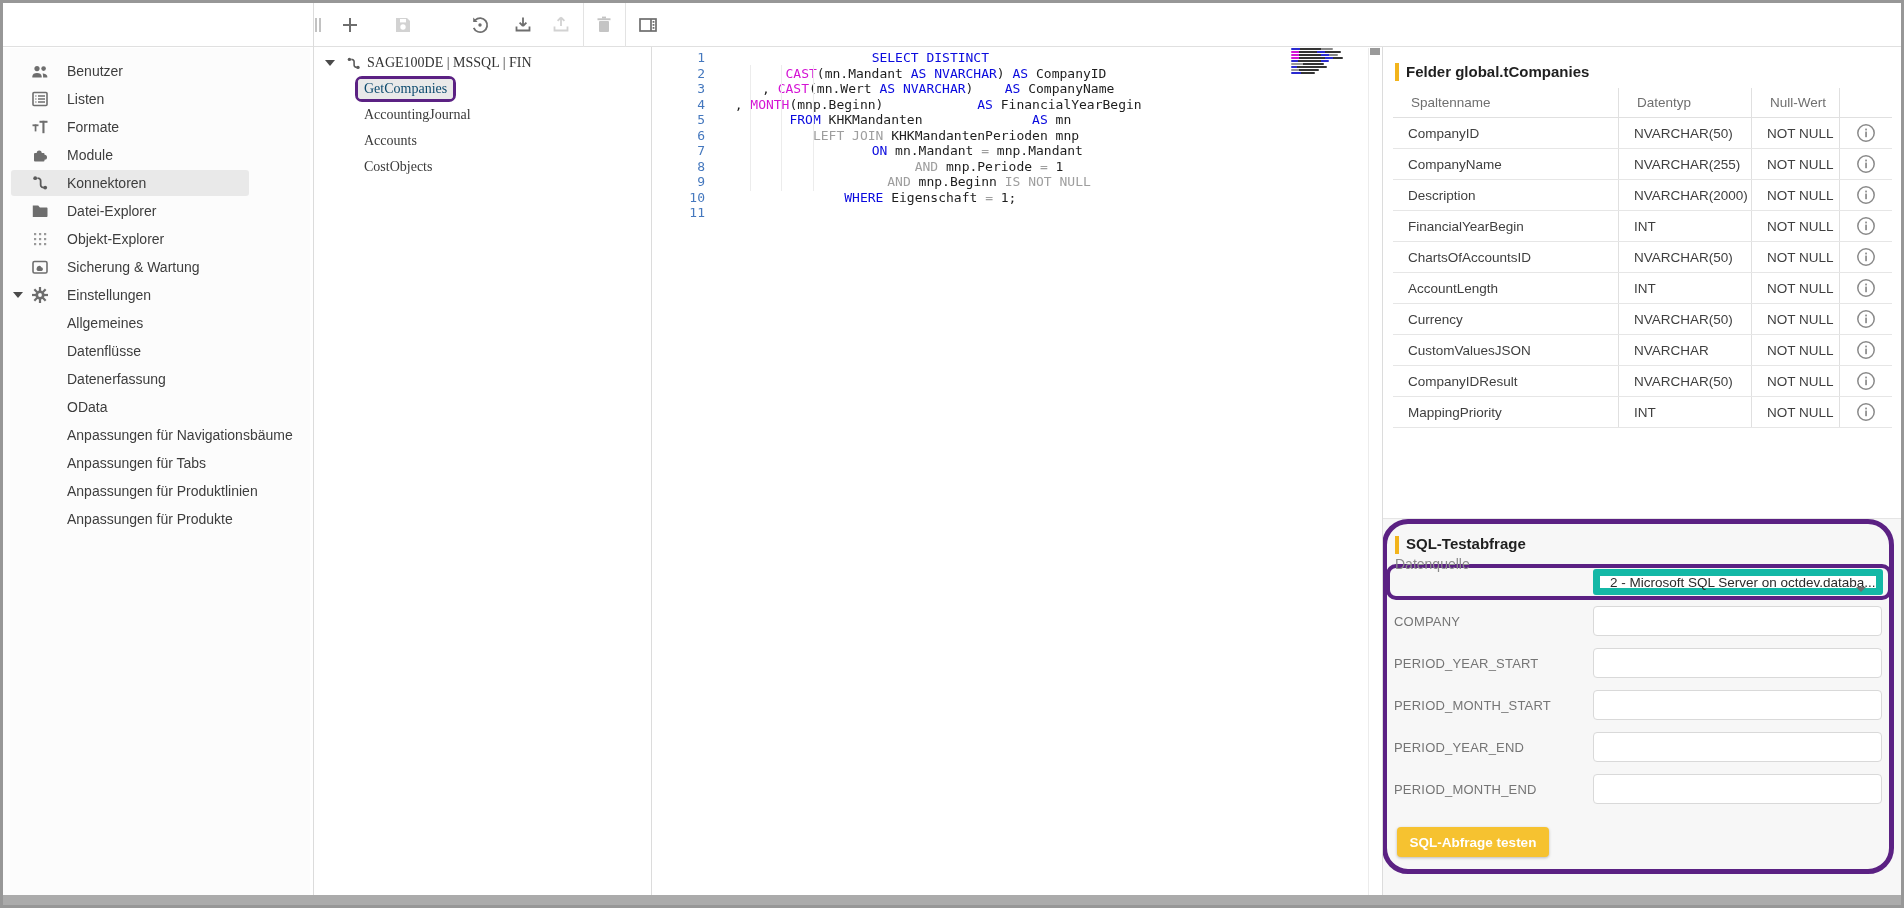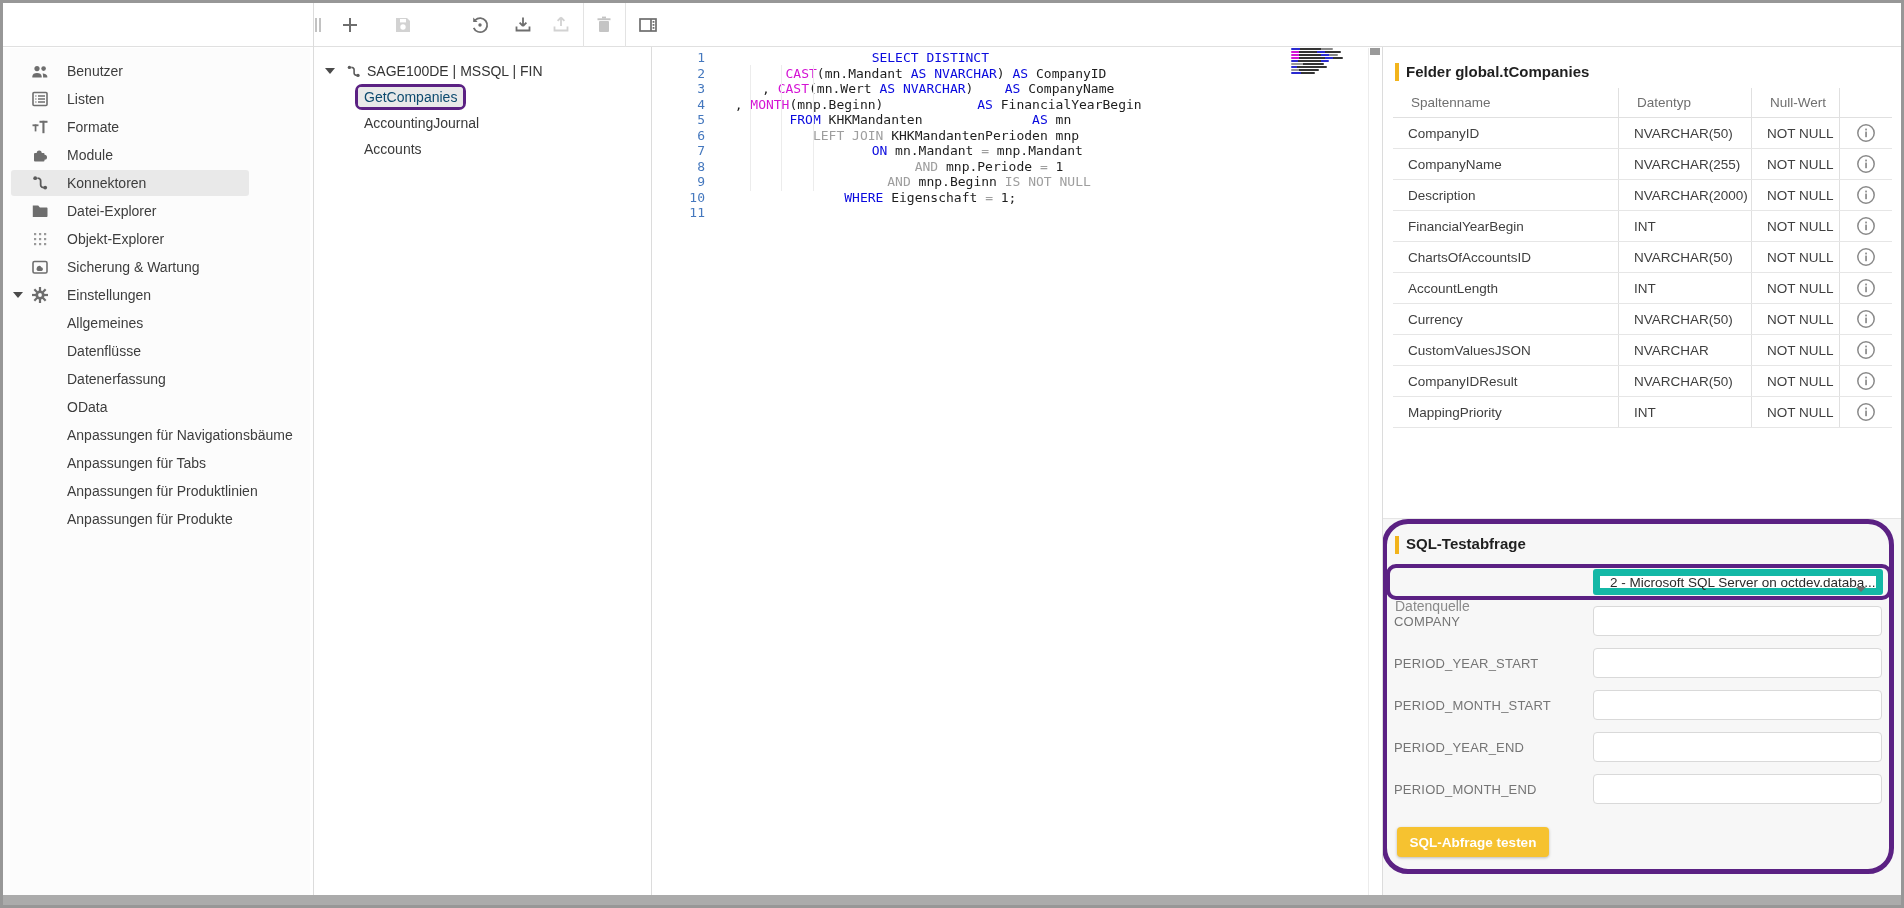--- a/index.html
+++ b/index.html
@@ -26,21 +26,21 @@
   .sb-item .sb-hl { position:absolute; left:8px; width:238px; top:1px; bottom:1px; border-radius:3px; }
   .sb-item.selected .sb-hl { background:#e9e9e9; }
   .sb-icon { position:absolute; left:27px; width:20px; height:20px; }
   .sb-label { position:absolute; left:64px; white-space:nowrap; }
   .sb-caret { position:absolute; left:10px; width:0; height:0;
     border-left:5px solid transparent; border-right:5px solid transparent; border-top:6px solid #4a4a4a; }
   .sb-sub { height:28px; display:flex; align-items:center; cursor:pointer; color:#3d3d3d; font-size:14px; }
   .sb-sub span { margin-left:64px; white-space:nowrap; }
 
   
-  .tree { position:absolute; left:311px; top:45px; width:337px; bottom:10px; background:#fff; padding-top:10px; }
+  .tree { position:absolute; left:311px; top:45px; width:337px; bottom:10px; background:#fff; padding-top:2px;font-family:Liberation Serif, serif; }
   .tree-root { position:relative; height:26px; display:flex; align-items:center; cursor:pointer;
     font-size:14px; color:#333; }
   .tr-caret { position:absolute; left:11px; width:0; height:0;
     border-left:5px solid transparent; border-right:5px solid transparent; border-top:6px solid #4a4a4a; }
   .tr-icon { position:absolute; left:31px; width:17px; height:17px; }
   .tr-label { position:absolute; left:53px; white-space:nowrap; }
   .tree-child { height:26px; display:flex; align-items:center; cursor:pointer; }
   .tc-ring { display:inline-block; margin-left:41px; border:3px solid transparent; border-radius:7px; }
   .tc-label { display:inline-block; padding:2px 6px; border-radius:3px; font-size:14px; color:#3a3a3a; white-space:nowrap; }
   .tree-child.selected .tc-ring { border-color:#5b2183; }
@@ -76,21 +76,21 @@
   .frow > div { font-size:13.5px; color:#3f3f3f; padding-left:15px; height:100%; display:flex; align-items:center; }
   .frow.head > div { color:#6f6f6f; padding-left:18px; }
   .frow > div:nth-child(n+2) { border-left:1px solid #e0e0e0; }
   .frow .icell { justify-content:center; padding-left:0; }
 
   
   .outer-ring { position:absolute; left:-1px; top:471px; width:512px; height:355px;
     border:5px solid #5b2183; border-radius:26px; pointer-events:none; }
   .inner-ring { position:absolute; left:3px; top:516px; width:506px; height:36px;
     border:4px solid #5b2183; border-radius:10px; pointer-events:none; }
-  .ds-label { position:absolute; left:12px; top:550px; font-size:14px; color:#8a8a8a; }
+  .ds-label { position:absolute; left:12px; top:508px; font-size:14px; color:#8a8a8a; }
   .dropdown { position:absolute; left:210px; top:521px; width:290px; height:26px; background:#fff;
     border:7px solid #14b8a6; border-radius:3px; cursor:pointer; display:flex; align-items:center; }
   .dropdown .val { font-size:13.5px; color:#2b2b2b; margin-left:10px; white-space:nowrap; overflow:hidden; }
   .dd-caret { position:absolute; right:10px; top:11px; width:0; height:0;
     border-left:5px solid transparent; border-right:5px solid transparent; border-top:5px solid #6e6e6e; }
   .param-row { position:absolute; left:0; width:510px; height:30px; }
   .param-row .plabel { position:absolute; left:11px; top:8px; font-size:13px; color:#757575; letter-spacing:.2px; }
   .param-row input { position:absolute; left:210px; top:0; width:289px; height:30px; background:#fff;
     border:1px solid #d9d9d9; border-radius:4px; outline:none; font-size:13px; padding:0 8px; }
   .test-btn { position:absolute; left:14px; top:779px; width:152px; height:30px; background:#f6c230;
@@ -306,20 +306,25 @@
         <div class="tree-child">
         <span class="tc-ring">
           <span class="tc-label">AccountingJournal</span>
         </span>
       </div>
         <div class="tree-child">
         <span class="tc-ring">
           <span class="tc-label">Accounts</span>
         </span>
       </div>
+        <div class="tree-child">
+        <span class="tc-ring">
+          <span class="tc-label">CostObjects</span>
+        </span>
+      </div>
       </div>
   </div>
 
   <div class="editor">
     <div class="gutter">
         <div>1</div>
         <div>2</div>
         <div>3</div>
         <div>4</div>
         <div>5</div>

